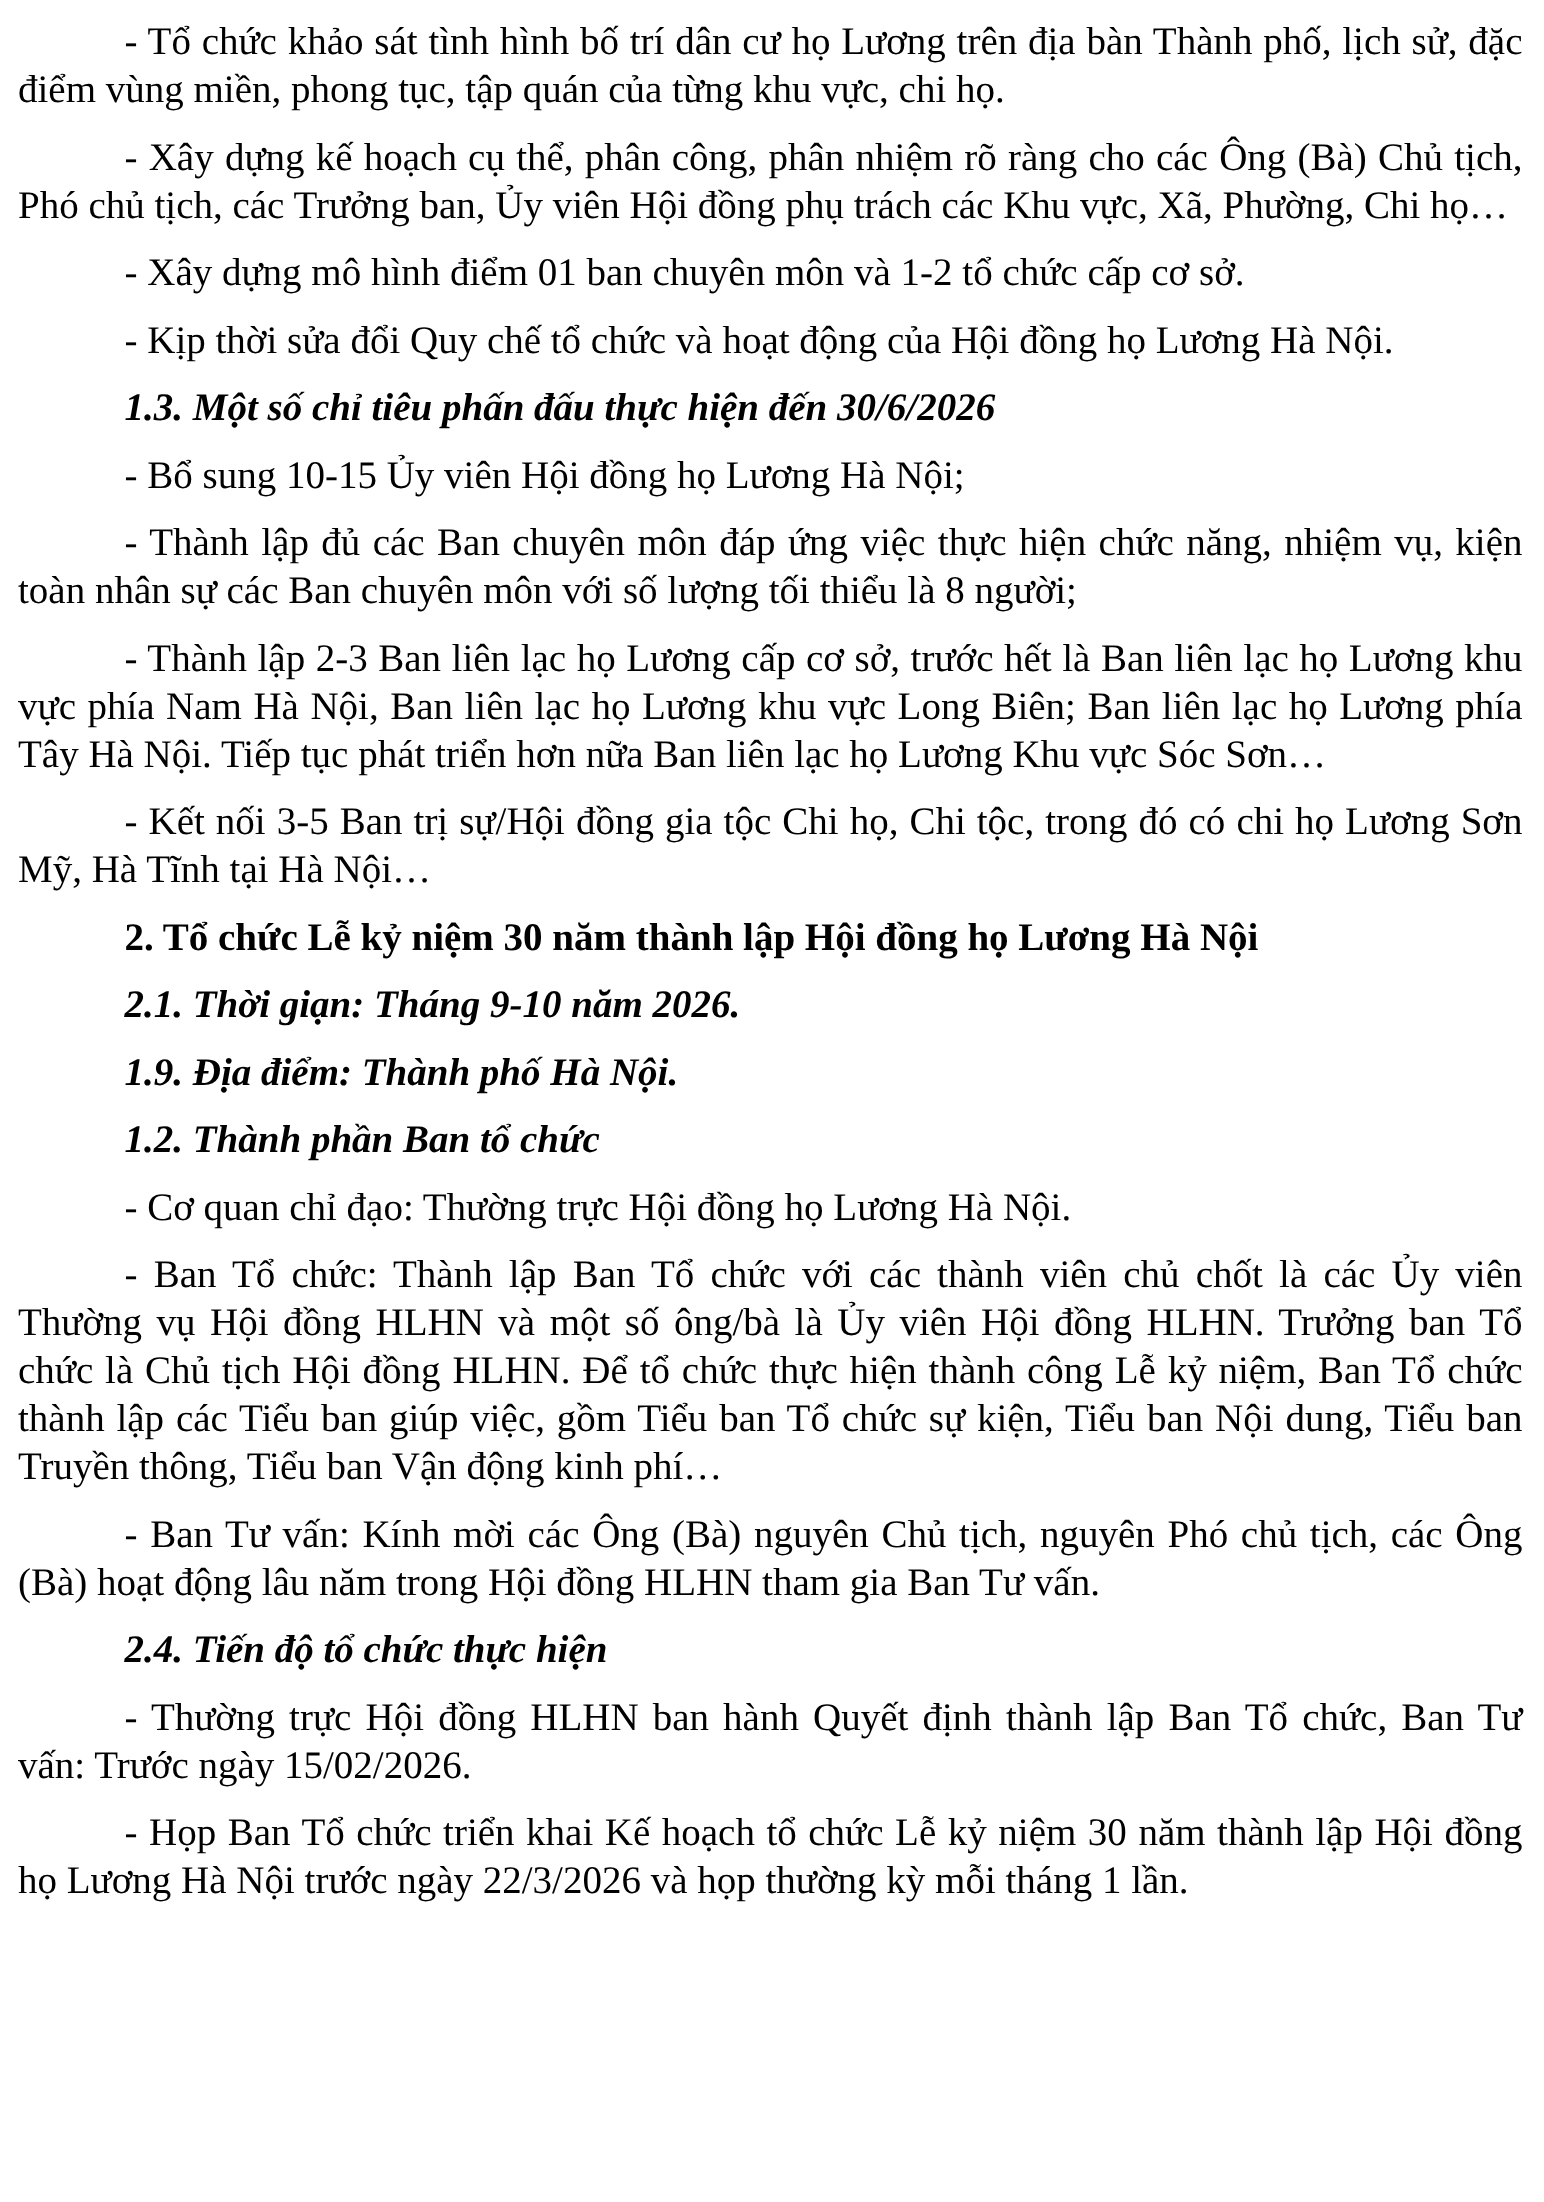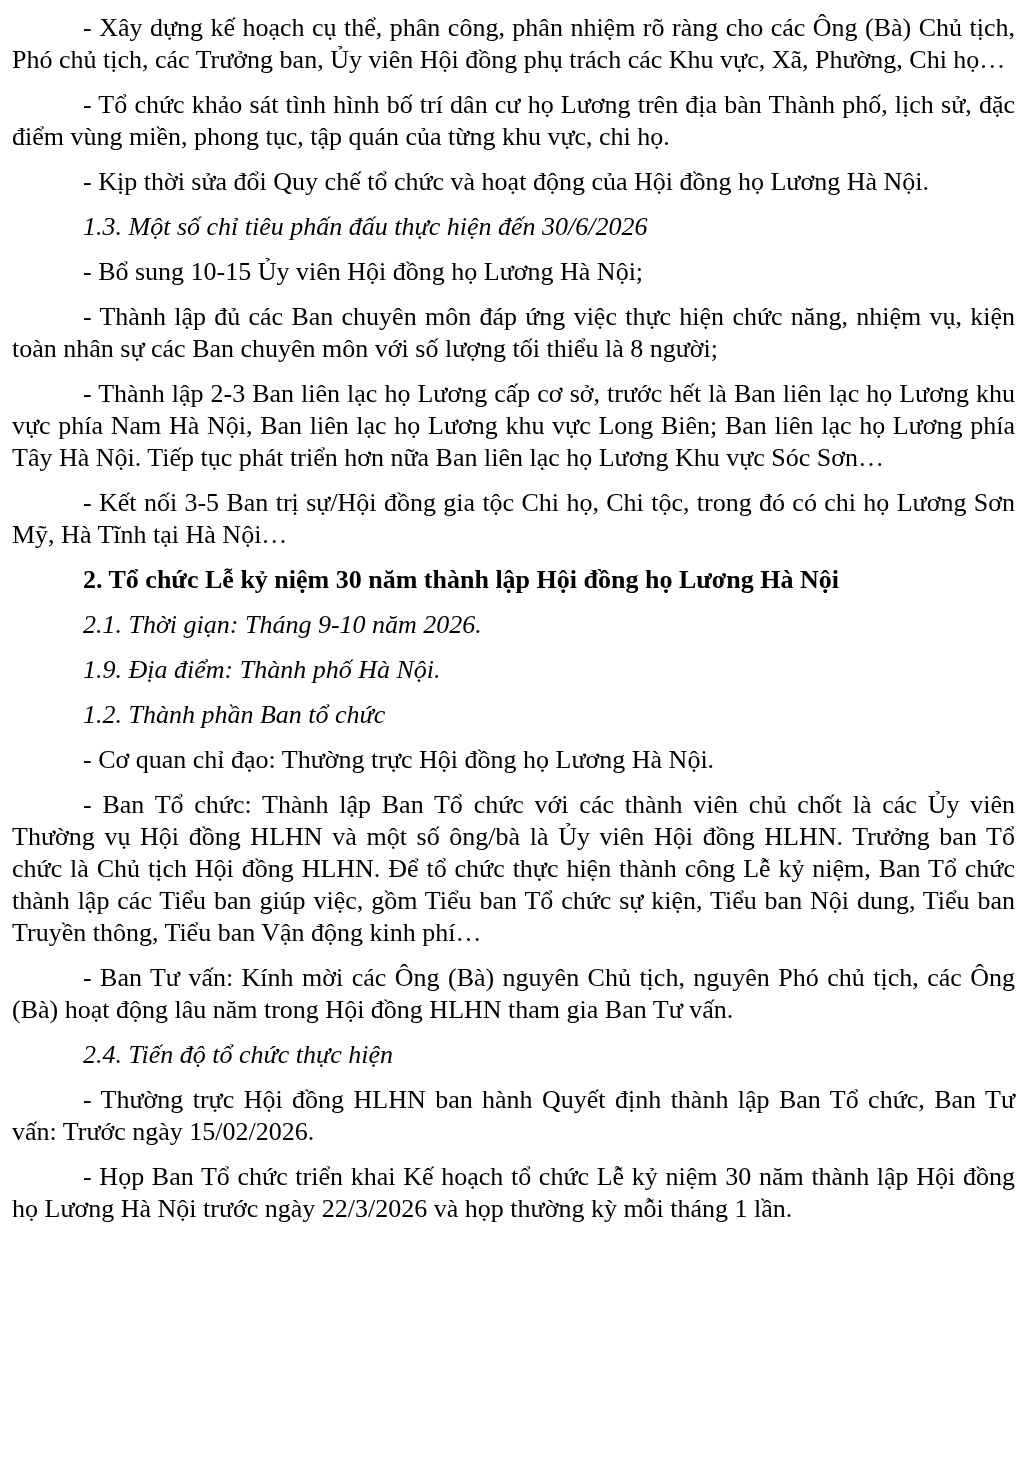--- a/index.html
+++ b/index.html
@@ -27,30 +27,31 @@
     text-align: justify;
     text-indent: 71px;
   }
   .page p + p {
     margin-top: 13px;
   }
   .heading-bold {
     font-weight: bold;
   }
   .heading-italic {
-    font-weight: normal;
+    font-weight: bold;
     font-style: italic;
   }
 </style>
 </head>
 <body>
 
 <div class="page">
+  <p>- Tổ chức khảo sát tình hình bố trí dân cư họ Lương trên địa bàn Thành phố, lịch sử, đặc điểm vùng miền, phong tục, tập quán của từng khu vực, chi họ.</p>
   <p>- Xây dựng kế hoạch cụ thể, phân công, phân nhiệm rõ ràng cho các Ông (Bà) Chủ tịch, Phó chủ tịch, các Trưởng ban, Ủy viên Hội đồng phụ trách các Khu vực, Xã, Phường, Chi họ…</p>
-  <p>- Tổ chức khảo sát tình hình bố trí dân cư họ Lương trên địa bàn Thành phố, lịch sử, đặc điểm vùng miền, phong tục, tập quán của từng khu vực, chi họ.</p>
+  <p>- Xây dựng mô hình điểm 01 ban chuyên môn và 1-2 tổ chức cấp cơ sở.</p>
   <p>- Kịp thời sửa đổi Quy chế tổ chức và hoạt động của Hội đồng họ Lương Hà Nội.</p>
   <p class="heading-italic">1.3. Một số chỉ tiêu phấn đấu thực hiện đến 30/6/2026</p>
   <p>- Bổ sung 10-15 Ủy viên Hội đồng họ Lương Hà Nội;</p>
   <p>- Thành lập đủ các Ban chuyên môn đáp ứng việc thực hiện chức năng, nhiệm vụ, kiện toàn nhân sự các Ban chuyên môn với số lượng tối thiểu là 8 người;</p>
   <p>- Thành lập 2-3 Ban liên lạc họ Lương cấp cơ sở, trước hết là Ban liên lạc họ Lương khu vực phía Nam Hà Nội, Ban liên lạc họ Lương khu vực Long Biên; Ban liên lạc họ Lương phía Tây Hà Nội. Tiếp tục phát triển hơn nữa Ban liên lạc họ Lương Khu vực Sóc Sơn…</p>
   <p>- Kết nối 3-5 Ban trị sự/Hội đồng gia tộc Chi họ, Chi tộc, trong đó có chi họ Lương Sơn Mỹ, Hà Tĩnh tại Hà Nội…</p>
   <p class="heading-bold">2. Tổ chức Lễ kỷ niệm 30 năm thành lập Hội đồng họ Lương Hà Nội</p>
   <p class="heading-italic">2.1. Thời giạn: Tháng 9-10 năm 2026.</p>
   <p class="heading-italic">1.9. Địa điểm: Thành phố Hà Nội.</p>
   <p class="heading-italic">1.2. Thành phần Ban tổ chức</p>

